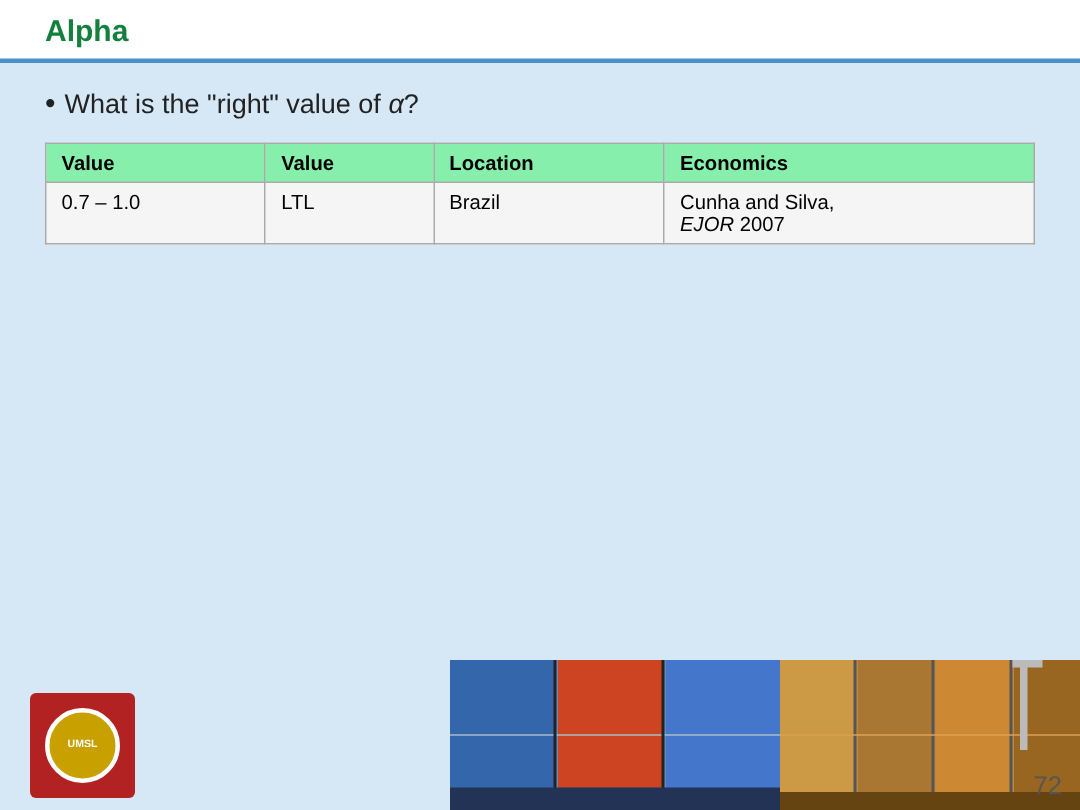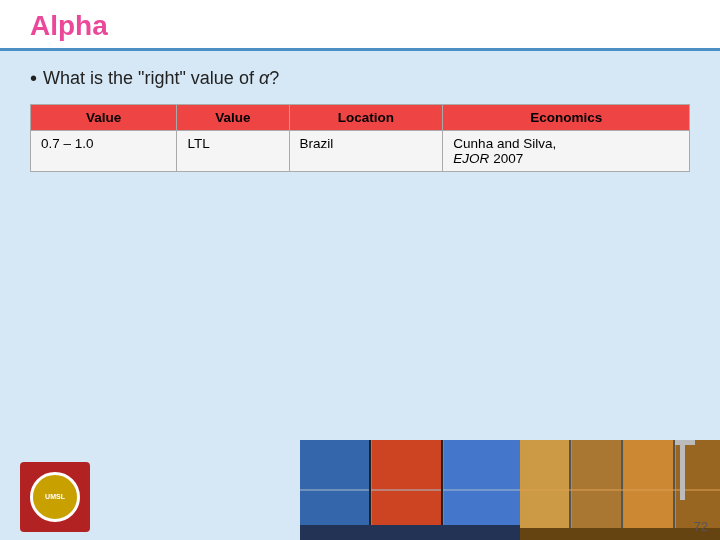--- a/index.html
+++ b/index.html
@@ -20,23 +20,23 @@
       position: relative;
     }
 
     .title-bar {
       background: white;
       padding: 10px 30px 6px 30px;
       border-bottom: 3px solid #4a90c4;
     }
 
     .title-text {
-      font-size: 28px;
+      font-size: 20px;
       font-weight: bold;
-      color: #ec4899;
+      color: #15803d;
     }
 
     .content {
       padding: 16px 30px 10px 30px;
     }
 
     .bullet-point {
       font-size: 18px;
       color: #222;
       margin-bottom: 14px;
@@ -56,24 +56,24 @@
 
     .table-container {
       background: white;
       border: 1px solid #aaa;
       border-collapse: collapse;
       width: 100%;
       font-size: 13.5px;
     }
 
     .table-container th {
-      background: #ef4444;
+      background: #86efac;
       border: 1px solid #aaa;
       padding: 5px 10px;
-      text-align: center;
+      text-align: left;
       font-weight: bold;
     }
 
     .table-container td {
       border: 1px solid #aaa;
       padding: 5px 10px;
       text-align: left;
       vertical-align: top;
     }
 
@@ -180,21 +180,21 @@
         #885522 50px, #885522 75px,
         #cc8844 75px, #cc8844 100px
       );
       opacity: 0.8;
     }
 
     .page-number {
       position: absolute;
       bottom: 6px;
       right: 12px;
-      font-size: 13px;
+      font-size: 17px;
       color: #555;
     }
   </style>
 </head>
 <body>
 
 <div class="slide">
 
   <div class="title-bar">
     <span class="title-text">Alpha</span>

